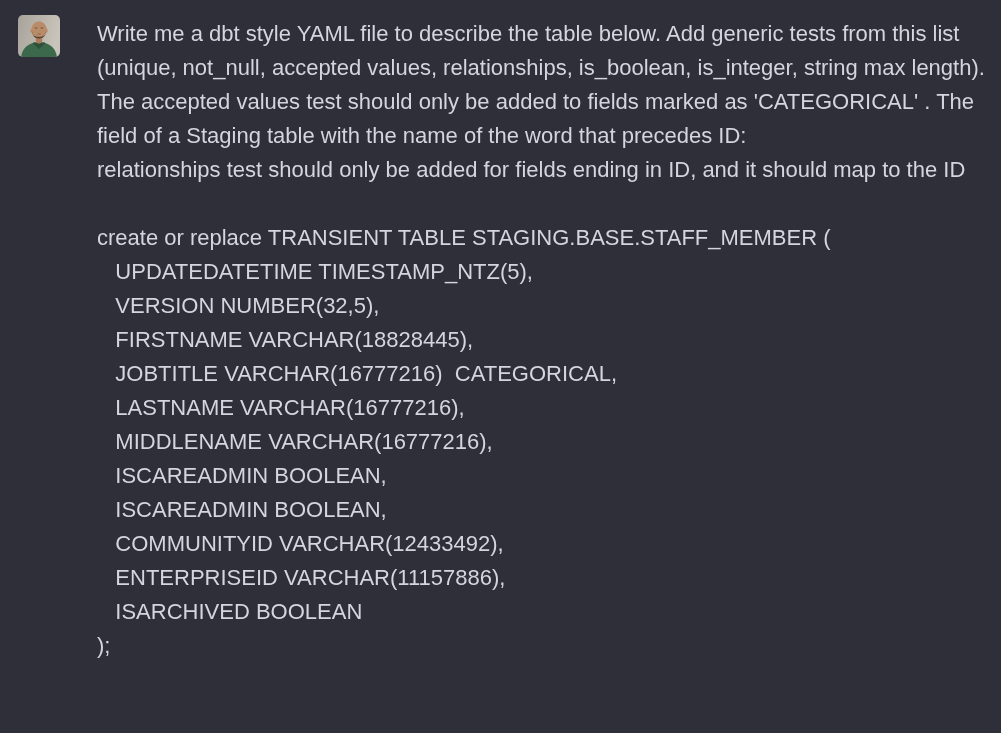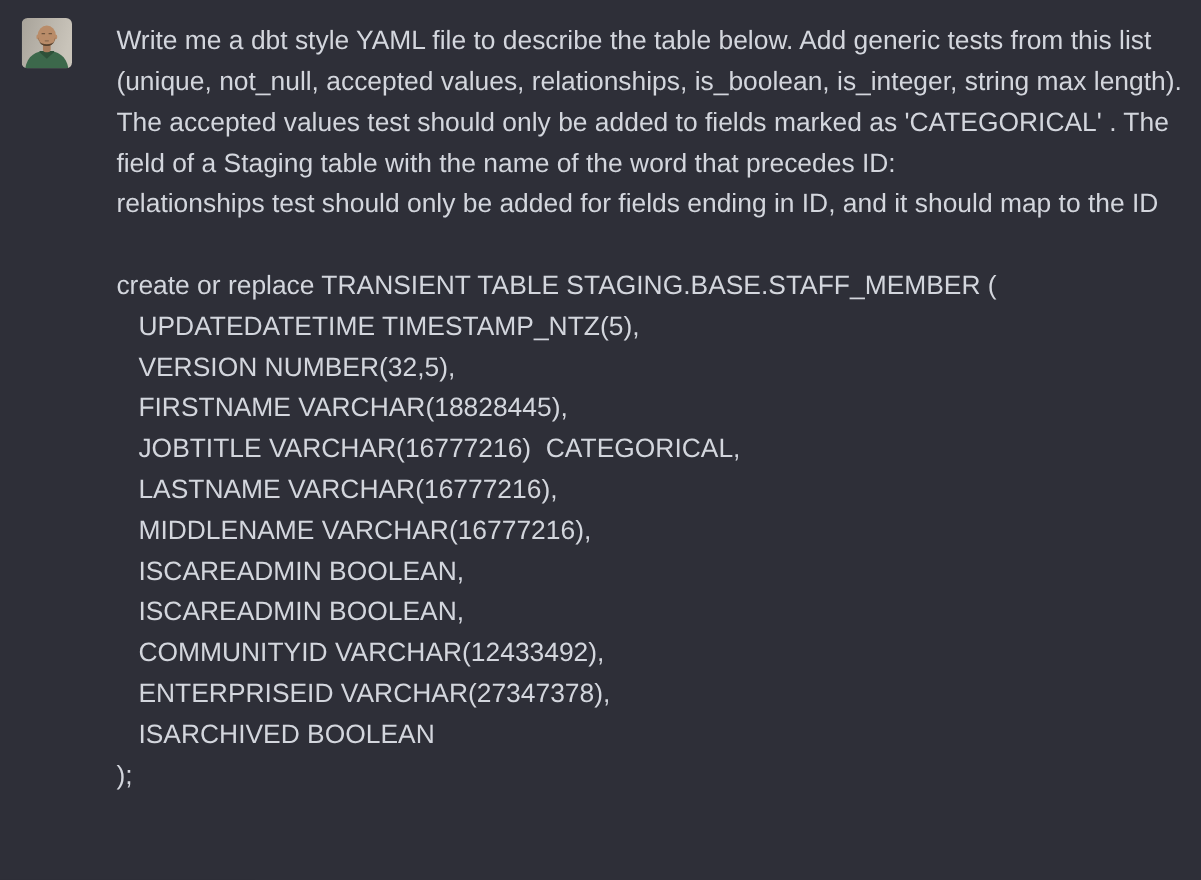--- a/index.html
+++ b/index.html
@@ -102,19 +102,19 @@
         <div class="line">create or replace TRANSIENT TABLE STAGING.BASE.STAFF_MEMBER (</div>
         <div class="line">   UPDATEDATETIME TIMESTAMP_NTZ(5),</div>
         <div class="line">   VERSION NUMBER(32,5),</div>
         <div class="line">   FIRSTNAME VARCHAR(18828445),</div>
         <div class="line">   JOBTITLE VARCHAR(16777216)  CATEGORICAL,</div>
         <div class="line">   LASTNAME VARCHAR(16777216),</div>
         <div class="line">   MIDDLENAME VARCHAR(16777216),</div>
         <div class="line">   ISCAREADMIN BOOLEAN,</div>
         <div class="line">   ISCAREADMIN BOOLEAN,</div>
         <div class="line">   COMMUNITYID VARCHAR(12433492),</div>
-        <div class="line">   ENTERPRISEID VARCHAR(27347378),</div>
+        <div class="line">   ENTERPRISEID VARCHAR(11157886),</div>
         <div class="line">   ISARCHIVED BOOLEAN</div>
         <div class="line">);</div>
       </div>
   </div>
 
 </div>
 
 </body></html>

